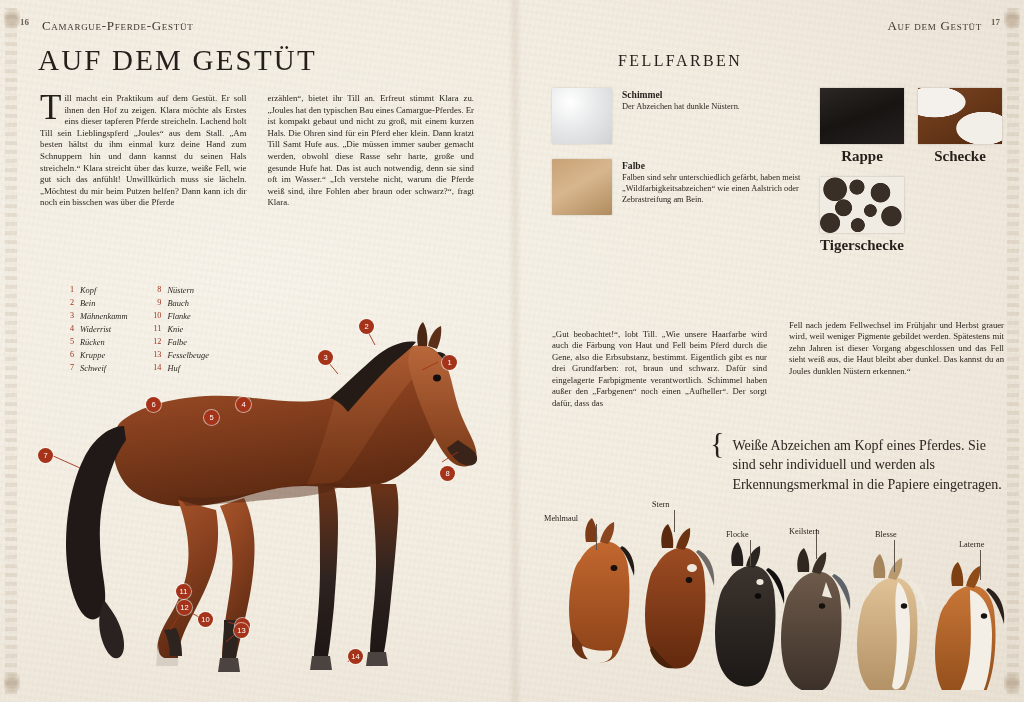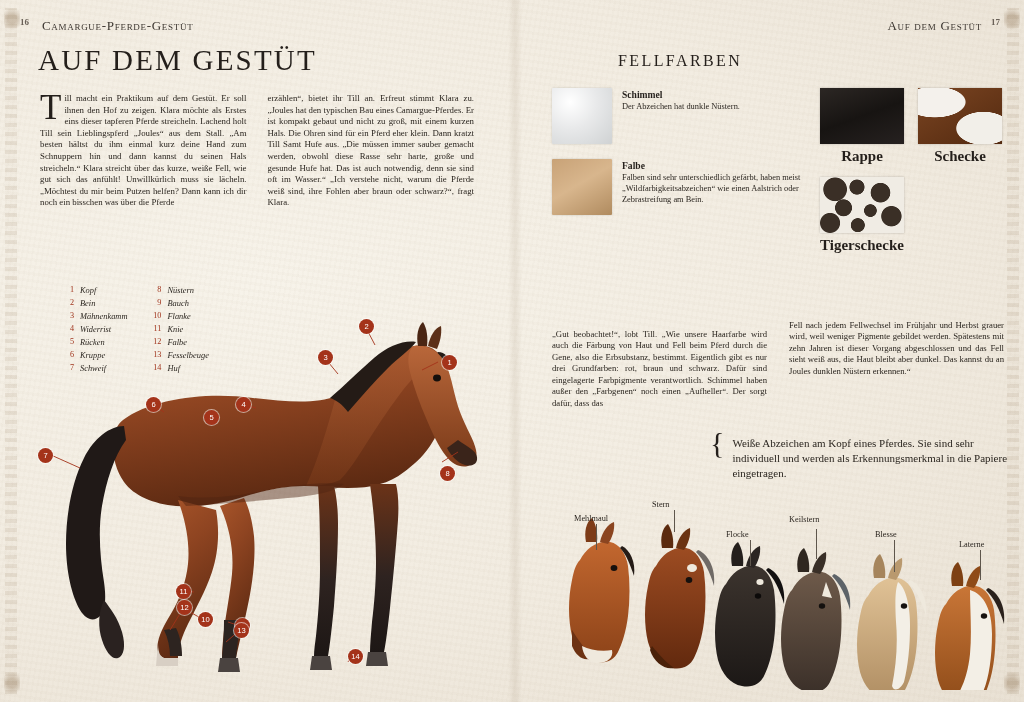--- a/index.html
+++ b/index.html
@@ -295,21 +295,21 @@
     gap: 8px;
     align-items: flex-start;
   }
   .brace {
     font-size: 30px;
     line-height: 17px;
     color: #241f1b;
     font-family: "Liberation Serif", serif;
   }
   .brace-text {
-    font-size: 11px;
+    font-size: 14px;
     line-height: 1.38;
     color: #2b2620;
     padding-top: 2px;
   }
   .heads-wrap {
     position: absolute;
     left: 20px;
     top: 490px;
     width: 488px;
     height: 200px;
@@ -690,21 +690,21 @@
         </g>
       </svg>
 
       <div class="head-tick" style="left:62px;top:34px;height:26px;"></div>
       <div class="head-tick" style="left:140px;top:20px;height:22px;"></div>
       <div class="head-tick" style="left:216px;top:50px;height:26px;"></div>
       <div class="head-tick" style="left:282px;top:39px;height:30px;"></div>
       <div class="head-tick" style="left:360px;top:50px;height:32px;"></div>
       <div class="head-tick" style="left:446px;top:60px;height:30px;"></div>
 
-      <div class="head-label" style="left:40px;top:24px">Mehlmaul</div>
+      <div class="head-label" style="left:10px;top:24px">Mehlmaul</div>
       <div class="head-label" style="left:118px;top:10px">Stern</div>
       <div class="head-label" style="left:192px;top:40px">Flocke</div>
-      <div class="head-label" style="left:255px;top:25px">Keilstern</div>
+      <div class="head-label" style="left:255px;top:37px">Keilstern</div>
       <div class="head-label" style="left:341px;top:40px">Blesse</div>
       <div class="head-label" style="left:425px;top:50px">Laterne</div>
     </div>
   </div>
 </div>
 
 </body></html>

